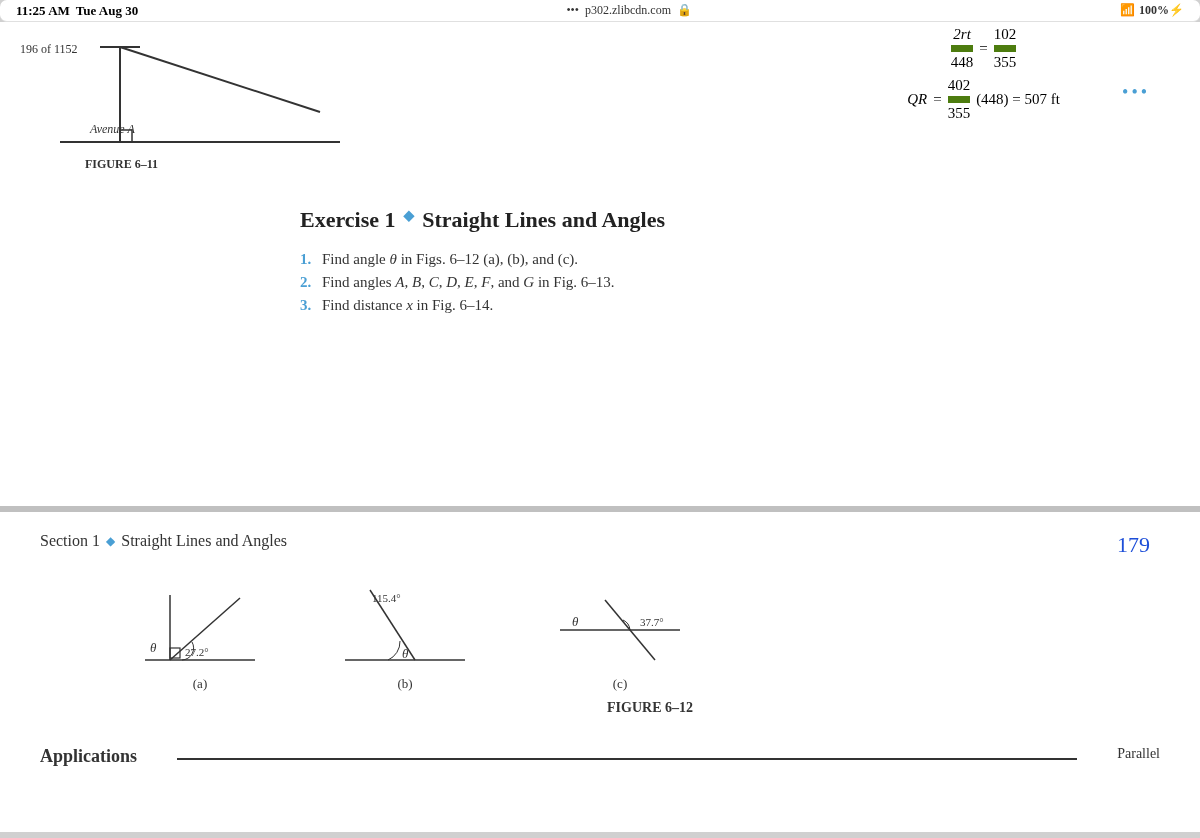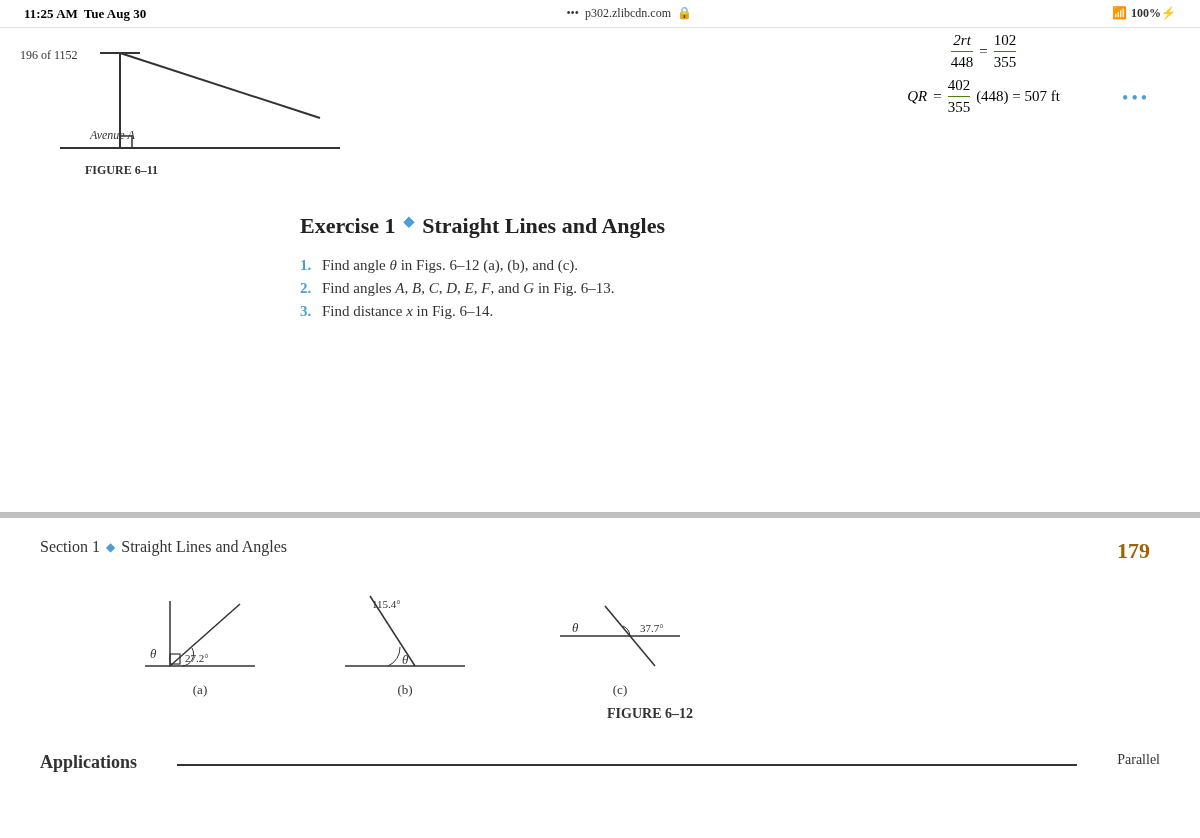--- a/index.html
+++ b/index.html
@@ -10,25 +10,26 @@
       min-height: 838px;
       overflow-x: hidden;
     }
 
     
     .status-bar {
       background: white;
       display: flex;
       justify-content: space-between;
       align-items: center;
-      padding: 4px 24px;
+      padding: 4px 16px;
       font-size: 13px;
       font-weight: 600;
-      height: 28px;
+      height: 22px;
       border-bottom: 1px solid #e0e0e0;
+      border-radius: 7px;
     }
     .status-bar-left { display: flex; gap: 6px; align-items: center; }
     .status-bar-center { color: #333; font-size: 12px; font-weight: 400; display: flex; align-items: center; gap: 6px; }
     .status-bar-right { display: flex; align-items: center; gap: 4px; font-size: 13px; }
     .wifi-icon { font-size: 12px; }
     .battery { font-size: 12px; color: #333; }
 
     
     .page-upper {
       background: white;
@@ -88,21 +89,21 @@
       font-size: 16px;
     }
 
     .math-fraction {
       display: inline-block;
       vertical-align: middle;
       text-align: center;
     }
     .math-fraction .numerator {
       display: block;
-      border-bottom: 1px solid #4d7c0f;
+      border-bottom: 7px solid #4d7c0f;
       padding-bottom: 2px;
       font-size: 15px;
     }
     .math-fraction .denominator {
       display: block;
       padding-top: 2px;
       font-size: 15px;
     }
 
     .math-line {
@@ -194,22 +195,22 @@
     .section-header .diamond {
       color: #4a9fd4;
       font-size: 12px;
     }
 
     .page-number {
       position: absolute;
       right: 50px;
       top: 20px;
       font-size: 22px;
-      font-weight: bold;
-      color: #a16207;
+      font-weight: normal;
+      color: #1d4ed8;
     }
 
     
     .figures-row {
       display: flex;
       align-items: flex-end;
       gap: 80px;
       margin-left: 100px;
       margin-bottom: 8px;
     }

